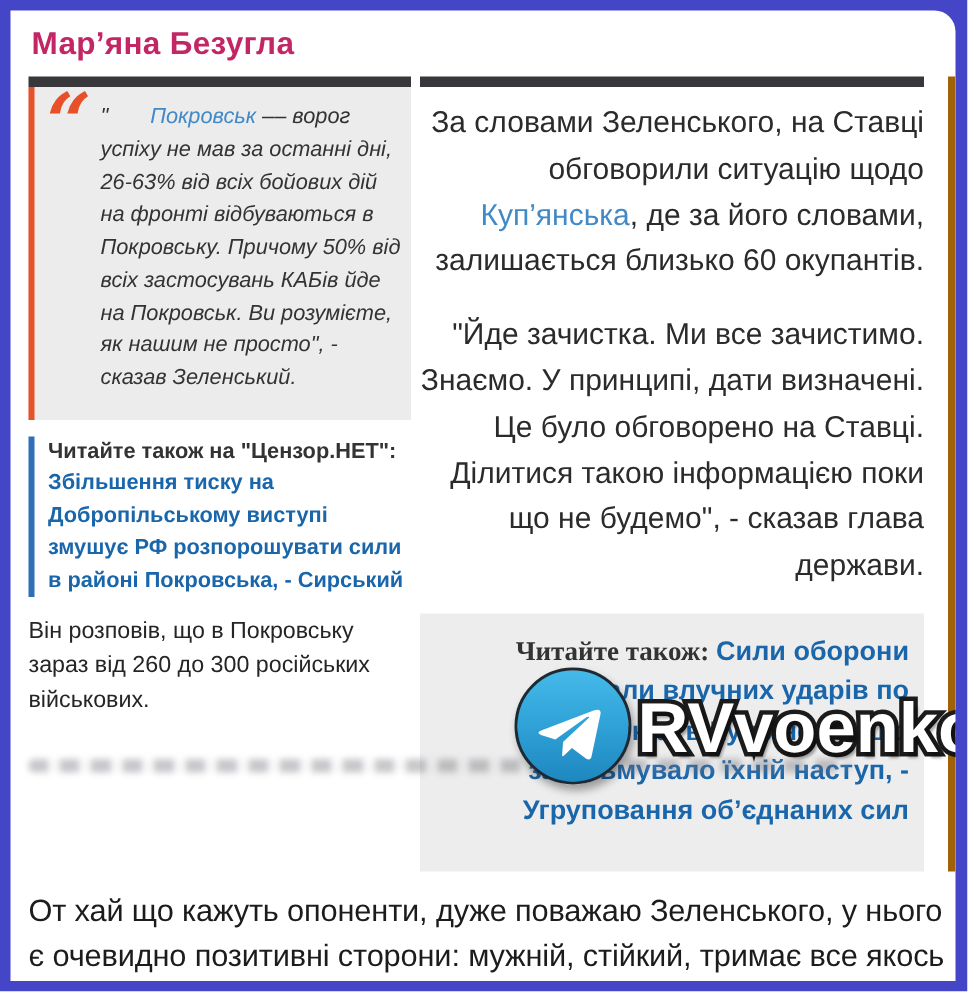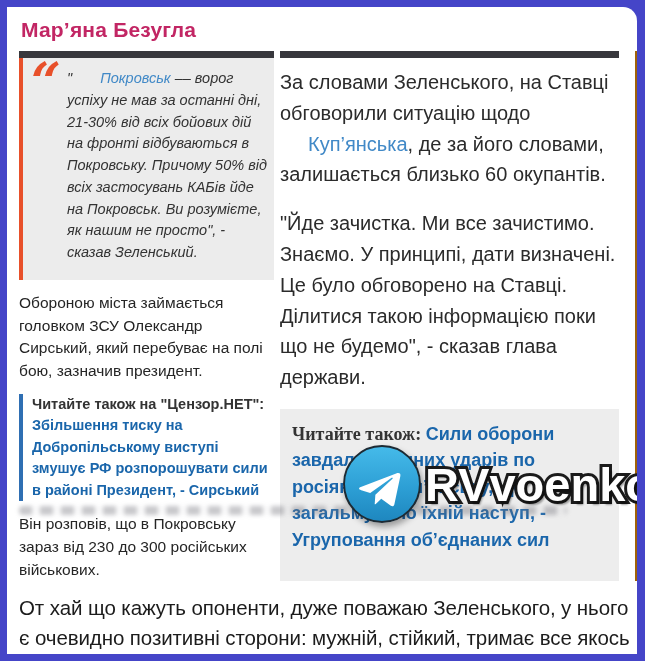--- a/index.html
+++ b/index.html
@@ -29,23 +29,24 @@
     display:flex;
     gap:6px;
   }
   .col-left{
     width:255px;
     flex:0 0 255px;
     color:#252525;
   }
   .col-right{
     flex:1;
-    border-right:2px solid #a16207;
+    border-right:5px solid #a16207;
     padding-right:16px;
     color:#2b2b2b;
+    text-align:right;
   }
   .top-bar{
     height:7px;
     background:var(--bar-dark,#37373c);
   }
   
   .quote-box{
     background:#ececec;
     border-left:4px solid var(--quote-orange,#e8502a);
     display:flex;
@@ -156,28 +157,27 @@
 
     <div class="author">Мар’яна Безугла</div>
 
     <div class="cols">
 
       <div class="col-left">
         <div class="top-bar"></div>
 
         <div class="quote-box">
           <div class="quote-mark">“</div>
-          <div class="quote-text"><span>"</span><span class="link-lite">Покровськ</span><span> –– ворог успіху не мав за останні дні, 21-30% від всіх бойових дій на фронті відбуваються в Покровську. Причому 50% від всіх застосувань КАБів йде на Покровськ. Ви розумієте, як нашим не просто", - сказав Зеленський.</span></div>
+          <div class="quote-text"><span>"</span><span class="link-lite">Покровськ</span><span> –– ворог успіху не мав за останні дні, 26-63% від всіх бойових дій на фронті відбуваються в Покровську. Причому 50% від всіх застосувань КАБів йде на Покровськ. Ви розумієте, як нашим не просто", - сказав Зеленський.</span></div>
         </div>
 
-        <div class="para-sm">Обороною міста займається головком ЗСУ Олександр Сирський, який перебуває на полі бою, зазначив президент.</div>
-
-        <div class="read-also-left"><span class="label">Читайте також на "Цензор.НЕТ": </span><span class="link-bold">Збільшення тиску на Добропільському виступі змушує РФ розпорошувати сили в районі Президент, - Сирський</span></div>
-
-        <div class="para-sm">Він розповів, що в Покровську зараз від 230 до 300 російських військових.</div>
+
+        <div class="read-also-left"><span class="label">Читайте також на "Цензор.НЕТ": </span><span class="link-bold">Збільшення тиску на Добропільському виступі змушує РФ розпорошувати сили в районі Покровська, - Сирський</span></div>
+
+        <div class="para-sm">Він розповів, що в Покровську зараз від 260 до 300 російських військових.</div>
       </div>
 
       <div class="col-right">
         <div class="top-bar"></div>
 
         <div class="para-lg"><span>За словами Зеленського, на Ставці обговорили ситуацію щодо </span><span class="link-lite">Куп’янська</span><span>, де за його словами, залишається близько 60 окупантів.</span></div>
 
         <div class="para-lg">"Йде зачистка. Ми все зачистимо. Знаємо. У принципі, дати визначені. Це було обговорено на Ставці. Ділитися такою інформацією поки що не будемо", - сказав глава держави.</div>
 
         <div class="read-also-right"><span class="label">Читайте також: </span><span class="link-bold">Сили оборони завдали влучних ударів по росіянах в Куп’янську, що загальмувало їхній наступ, - Угруповання об’єднаних сил</span></div>

